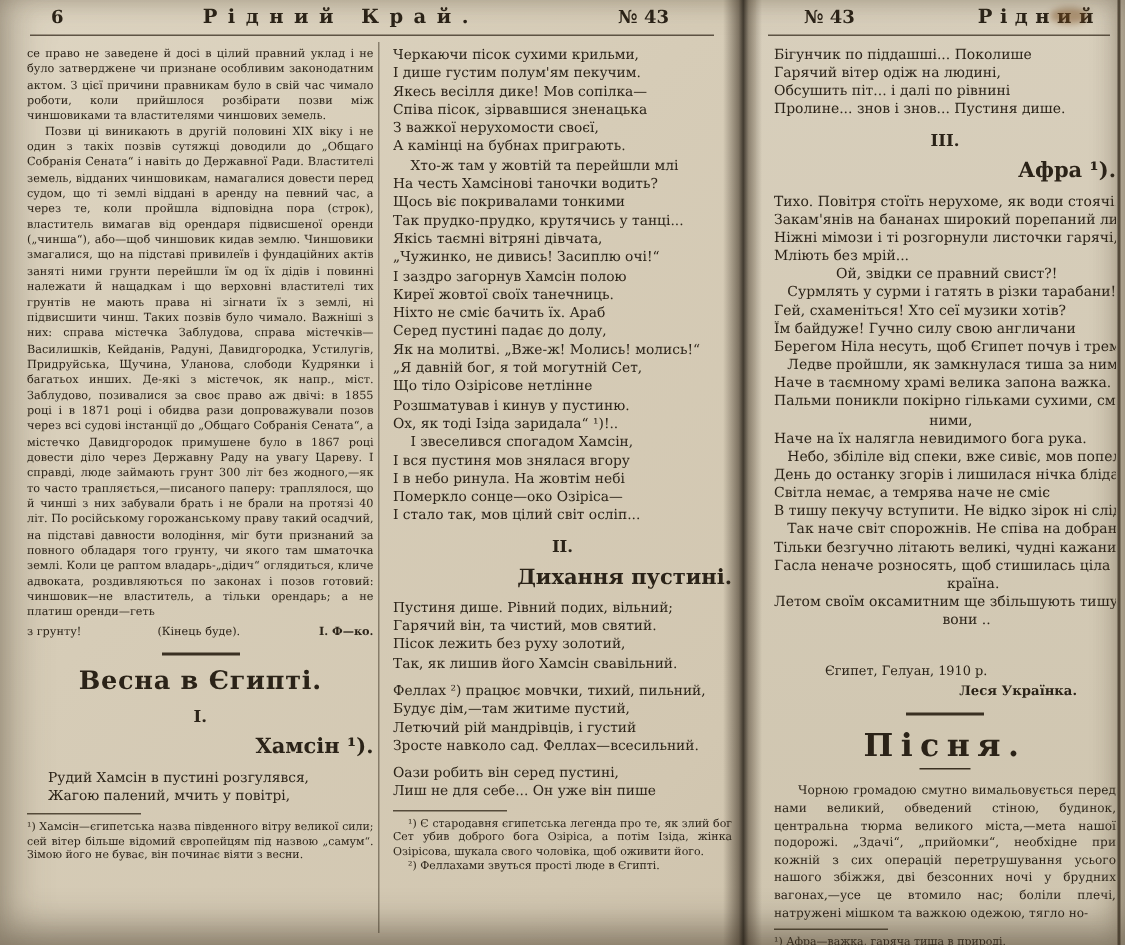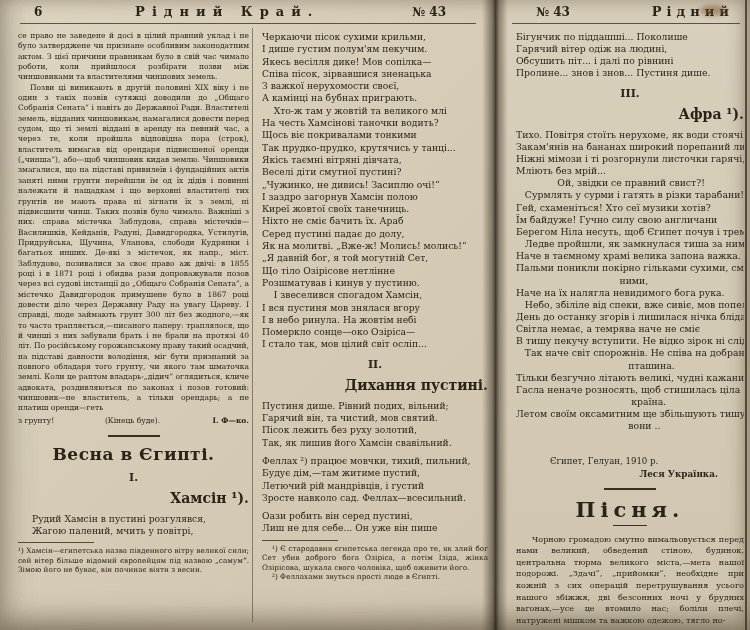--- a/index.html
+++ b/index.html
@@ -104,35 +104,35 @@
     </div>
 
     <div id="col2">
       <div class="verse">
           <div class="line">Черкаючи пісок сухими крильми,</div>
           <div class="line">І дише густим полум'ям пекучим.</div>
           <div class="line">Якесь весілля дике! Мов сопілка—</div>
           <div class="line">Співа пісок, зірвавшися зненацька</div>
           <div class="line">З важкої нерухомости своєї,</div>
           <div class="line">А камінці на бубнах приграють.</div>
-          <div class="line">    Хто-ж там у жовтій та великого млі</div>
+          <div class="line">    Хто-ж там у жовтій та перейшли млі</div>
           <div class="line">На честь Хамсінові таночки водить?</div>
           <div class="line">Щось віє покривалами тонкими</div>
           <div class="line">Так прудко-прудко, крутячись у танці...</div>
           <div class="line">Якісь таємні вітряні дівчата,</div>
-          <div class="line">Веселі діти смутної пустині?</div>
           <div class="line">„Чужинко, не дивись! Засиплю очі!“</div>
           <div class="line">І заздро загорнув Хамсін полою</div>
           <div class="line">Киреї жовтої своїх танечниць.</div>
           <div class="line">Ніхто не сміє бачить їх. Араб</div>
           <div class="line">Серед пустині падає до долу,</div>
           <div class="line">Як на молитві. „Вже-ж! Молись! молись!“</div>
           <div class="line">„Я давній бог, я той могутній Сет,</div>
           <div class="line">Що тіло Озірісове нетлінне</div>
           <div class="line">Розшматував і кинув у пустиню.</div>
+          <div class="line">Ох, як тоді Ізіда заридала“ ¹)!..</div>
           <div class="line">    І звеселився спогадом Хамсін,</div>
           <div class="line">І вся пустиня мов знялася вгору</div>
           <div class="line">І в небо ринула. На жовтім небі</div>
           <div class="line">Померкло сонце—око Озіріса—</div>
           <div class="line">І стало так, мов цілий світ осліп...</div>
         </div>
       <div class="roman">II.</div>
       <div class="subt">Дихання пустині.</div>
       <div class="verse">
           <div class="line">Пустиня дише. Рівний подих, вільний;</div>
@@ -189,21 +189,20 @@
           <div class="line">   Ледве пройшли, як замкнулася тиша за ними,</div>
           <div class="line">Наче в таємному храмі велика запона важка.</div>
           <div class="line">Пальми поникли покірно гільками сухими, смут-</div>
           <div class="line">                                   ними,</div>
           <div class="line">Наче на їх налягла невидимого бога рука.</div>
           <div class="line">   Небо, збіліле від спеки, вже сивіє, мов попеліє,</div>
           <div class="line">День до останку згорів і лишилася нічка бліда;</div>
           <div class="line">Світла немає, а темрява наче не сміє</div>
           <div class="line">В тишу пекучу вступити. Не відко зірок ні сліда.</div>
           <div class="line">   Так наче світ спорожнів. Не співа на добраніч</div>
-          <div class="line">                                      пташина.</div>
           <div class="line">Тільки безгучно літають великі, чудні кажани,</div>
           <div class="line">Гасла неначе розносять, щоб стишилась ціла</div>
           <div class="line">                                       країна.</div>
           <div class="line">Летом своїм оксамитним ще збільшують тишу</div>
           <div class="line">                                      вони ..</div>
         </div>
       <div class="dateline">Єгипет, Гелуан, 1910 р.</div>
       <div class="signature">Леся Українка.</div>
       <div class="divider"></div>
       <div class="song-title">Пісня.</div>

